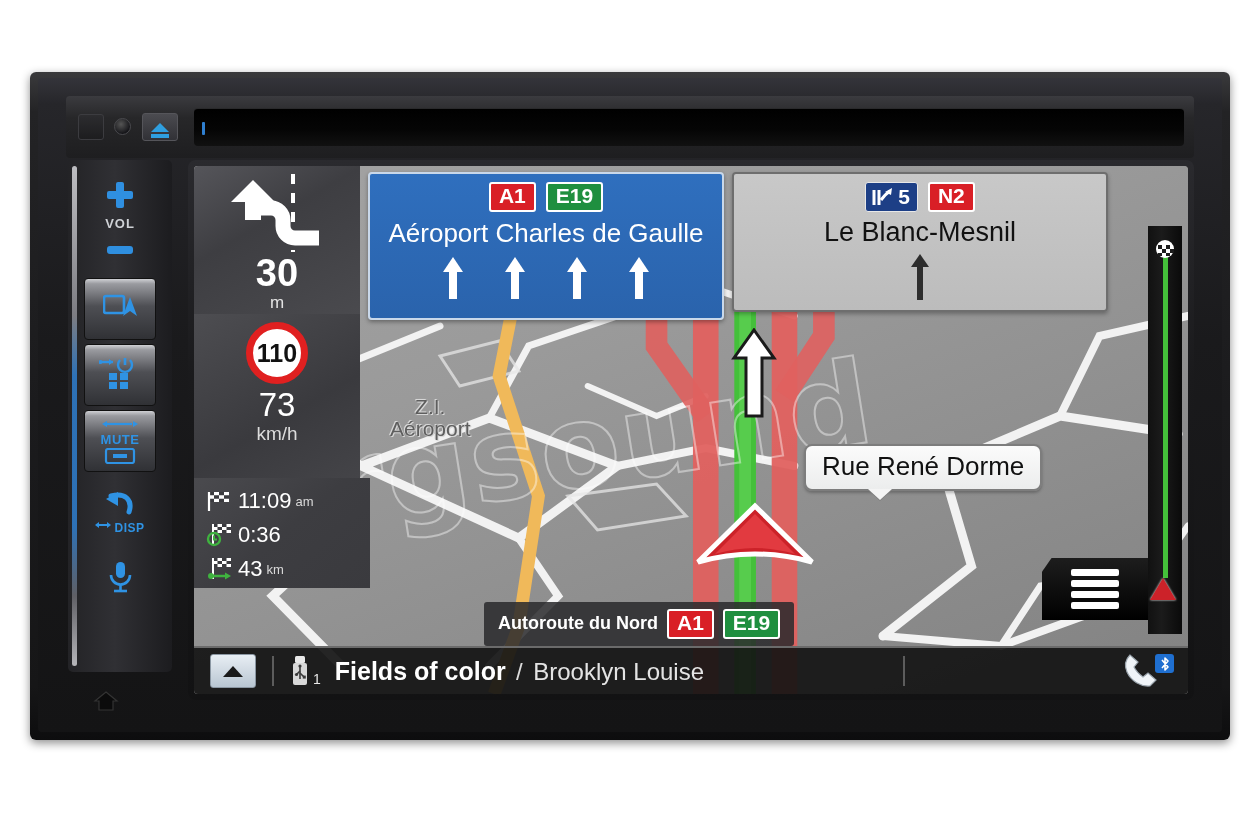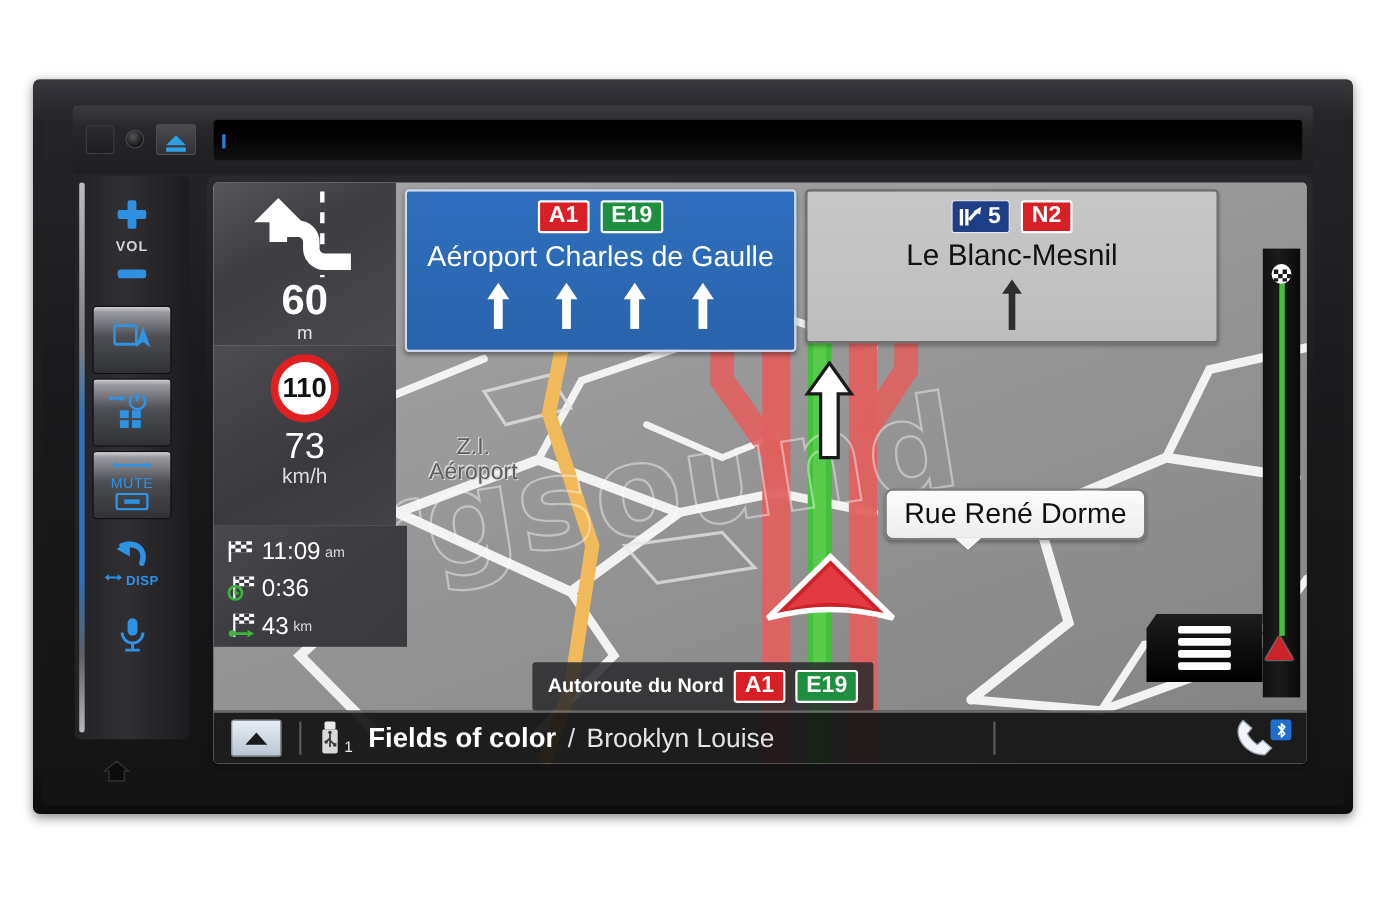--- a/index.html
+++ b/index.html
@@ -104,21 +104,21 @@
     background: linear-gradient(180deg,#cfd0d4 0%,#9a9ba0 8%,#4e4f54 45%,#303135 100%);
     border: 1px solid #111; border-radius: 4px;
     display: flex; align-items: center; justify-content: center;
     cursor: pointer;
   }
   #key-map { top: 118px; }
   #key-apps { top: 184px; }
   #key-mute { top: 250px; }
 
   .blue-icon { color: #2f93e4; font-size: 19px; line-height: 1.05; text-align: center; font-weight: bold; }
-  .mute-text { color: #2f93e4; font-size: 13px; font-weight: normal; letter-spacing: .5px; }
+  .mute-text { color: #2f93e4; font-size: 13px; font-weight: bold; letter-spacing: .5px; }
 
   #key-disp { top: 330px; }
   #key-voice { top: 400px; }
   .disp-arrow { color: #2f93e4; font-size: 26px; line-height: 1; }
   .disp-text { color: #2f93e4; font-size: 12px; font-weight: bold; letter-spacing: .5px; }
   .mic-glyph { color: #2f93e4; font-size: 30px; line-height: 1; }
 
   
   #home-button {
     position: absolute; left: 52px; bottom: 18px; width: 32px; height: 26px;
@@ -526,21 +526,21 @@
             <path d="M61 12 L101 52 Q61 40 21 52 Z" fill="#e23a40"></path>
           </svg>
         </div>
 
         <div id="maneuver-panel">
           <svg width="112" height="82" viewBox="0 0 112 82">
             <path d="M72 2 v78" stroke="#fff" stroke-width="4" stroke-dasharray="10 9" fill="none"></path>
             <path d="M98 66 H74 a12 12 0 0 1 -12 -12 v-6 a12 12 0 0 0 -12 -12 H32" stroke="#fff" stroke-width="15" fill="none" stroke-linejoin="round"></path>
             <path d="M38 8 L16 30 H30 V48 H46 V30 H60 Z" fill="#fff" transform="translate(-6,0)"></path>
           </svg>
-          <div id="maneuver-dist">60</div>
+          <div id="maneuver-dist">30</div>
           <div id="maneuver-unit">m</div>
         </div>
 
         <div id="speed-panel">
           <div id="speed-limit-sign">110</div>
           <div id="speed-value">73</div>
           <div id="speed-unit">km/h</div>
         </div>
 
         <div id="trip-panel">

